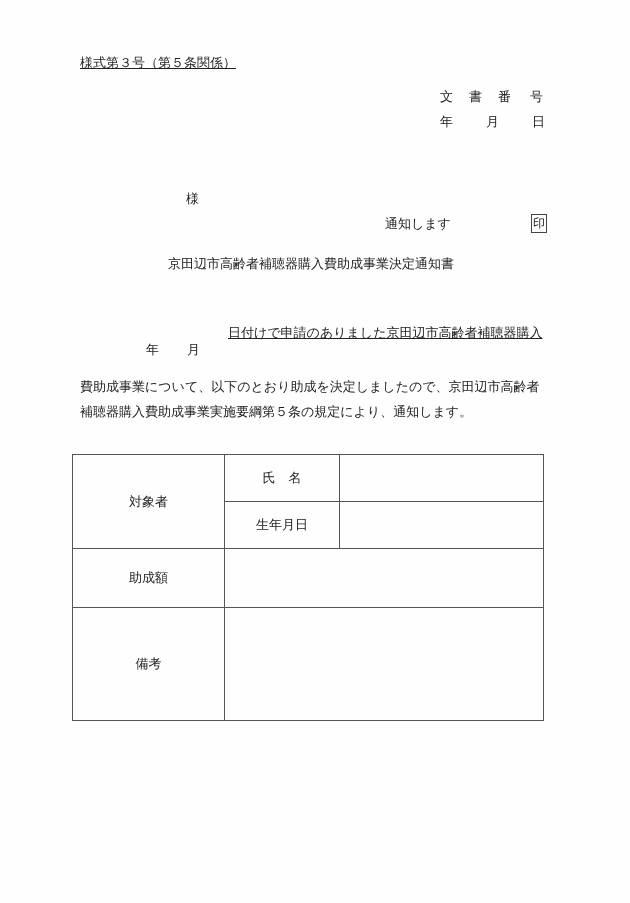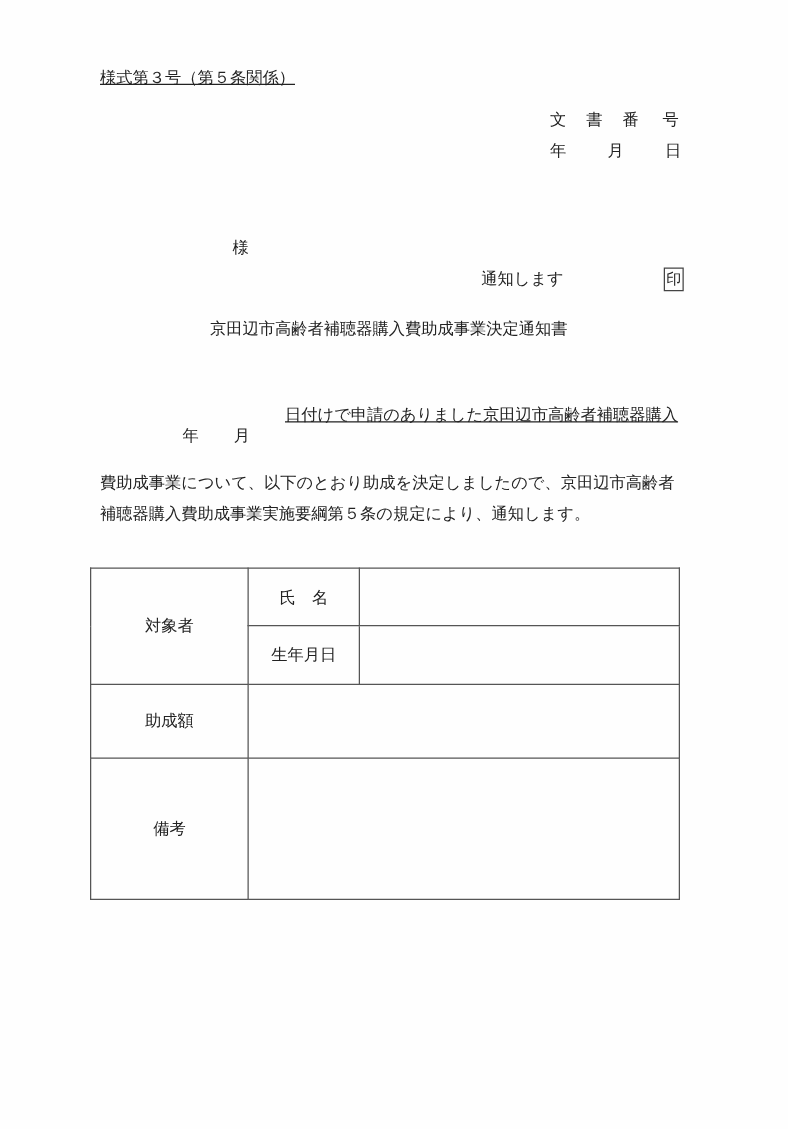--- a/index.html
+++ b/index.html
@@ -10,21 +10,21 @@
   .abs { position: absolute; white-space: nowrap; line-height: 1; }
   .seal {
     position: absolute; left: 531px; top: 214px; width: 14px; height: 17px;
     border: 1px solid #444; font-size: 12px; line-height: 17px; text-align: center;
   }
   .body-line { position: absolute; left: 80px; white-space: nowrap; line-height: 1; font-size: 13px; }
   table.form {
     position: absolute; left: 72px; top: 454px; width: 472px; border-collapse: collapse;
   }
   table.form td {
-    border: 1px solid #555; padding: 1px; text-align: center; vertical-align: middle; font-size: 13px;
+    border: 1px solid #555; padding: 14px; text-align: center; vertical-align: middle; font-size: 13px;
   }
   .c1 { width: 123px; }
   .c2 { width: 86px; }
 </style>
 </head>
 <body>
 
 <div>
 
   <div class="abs" style="left:80px; top:56px;text-decoration:underline;">様式第３号（第５条関係）</div>

